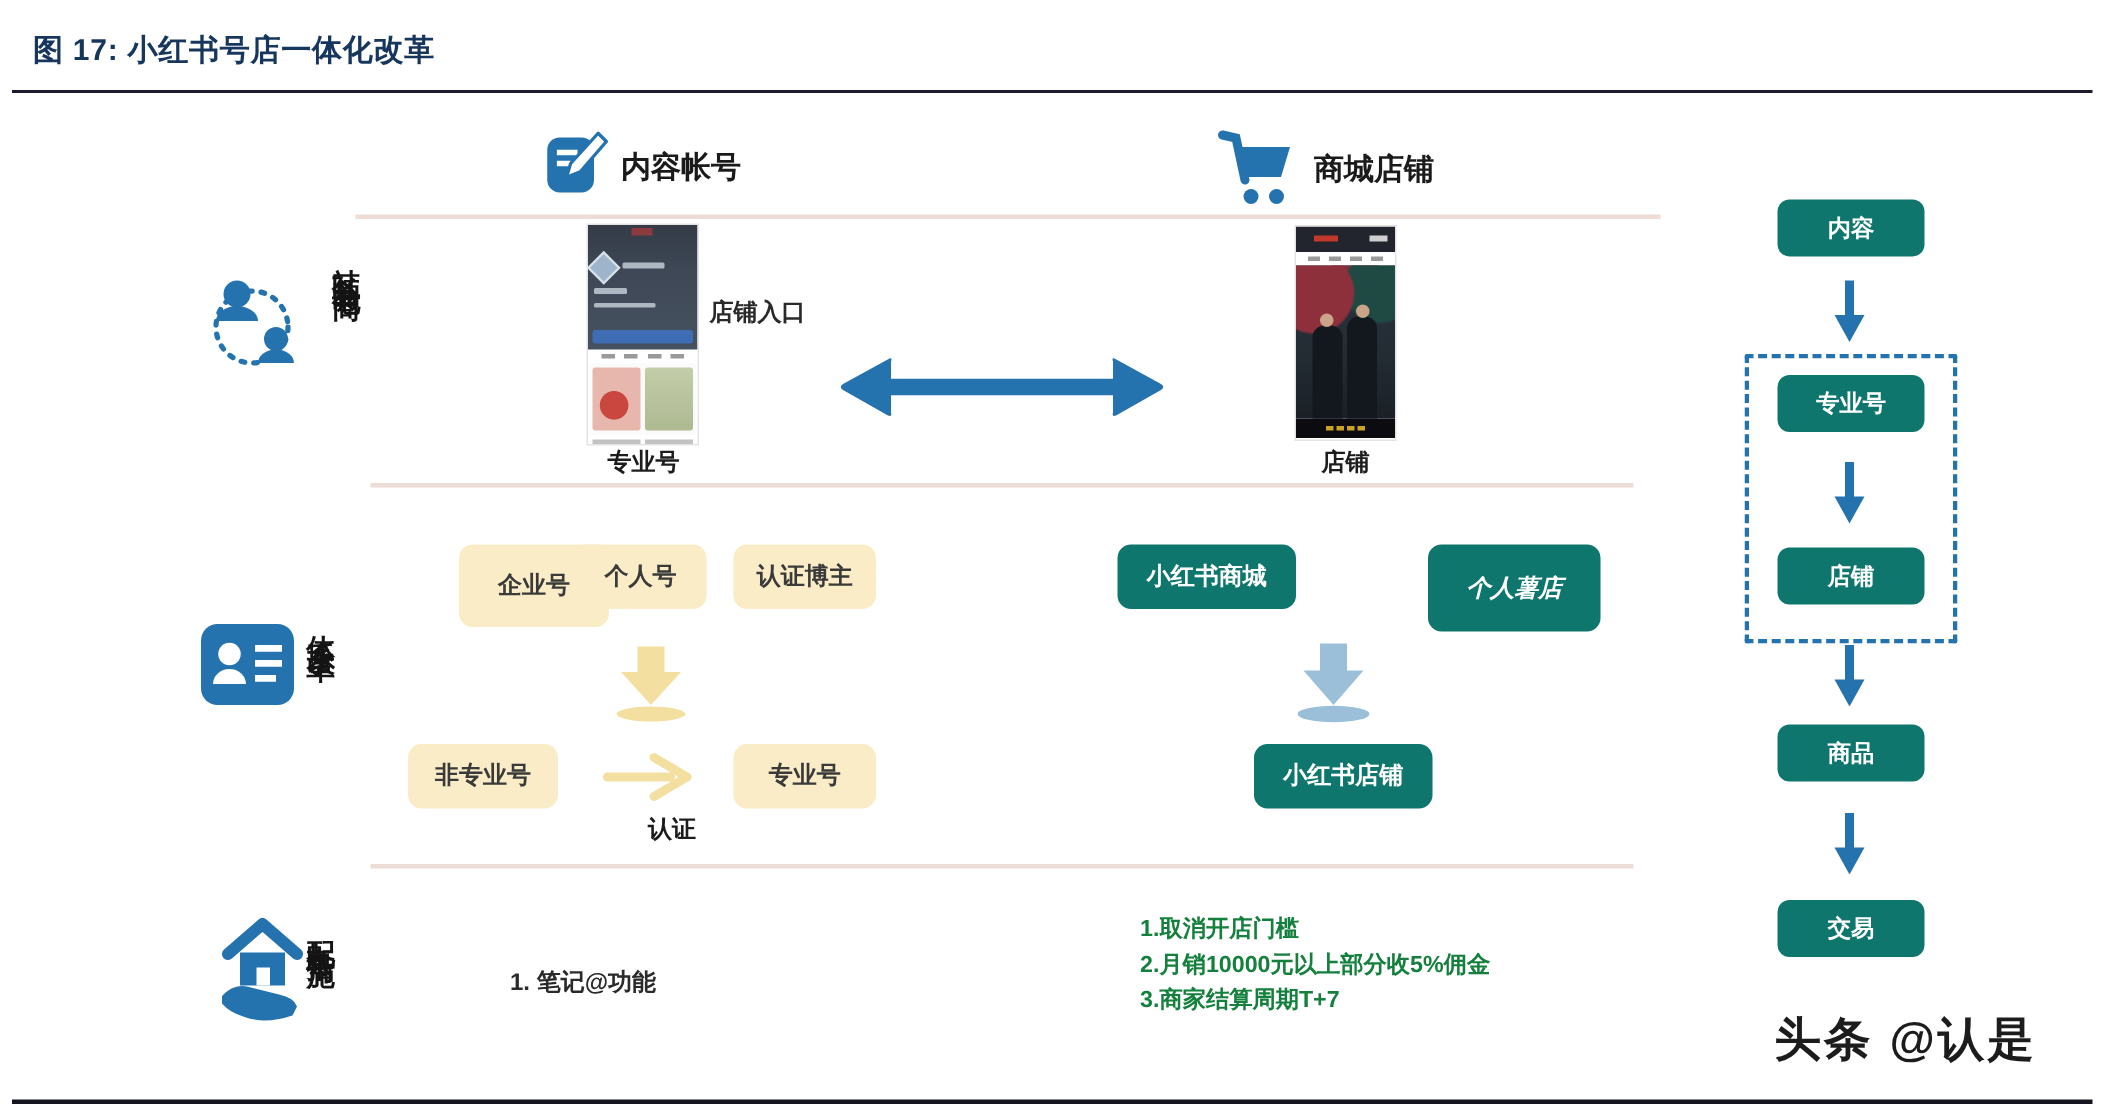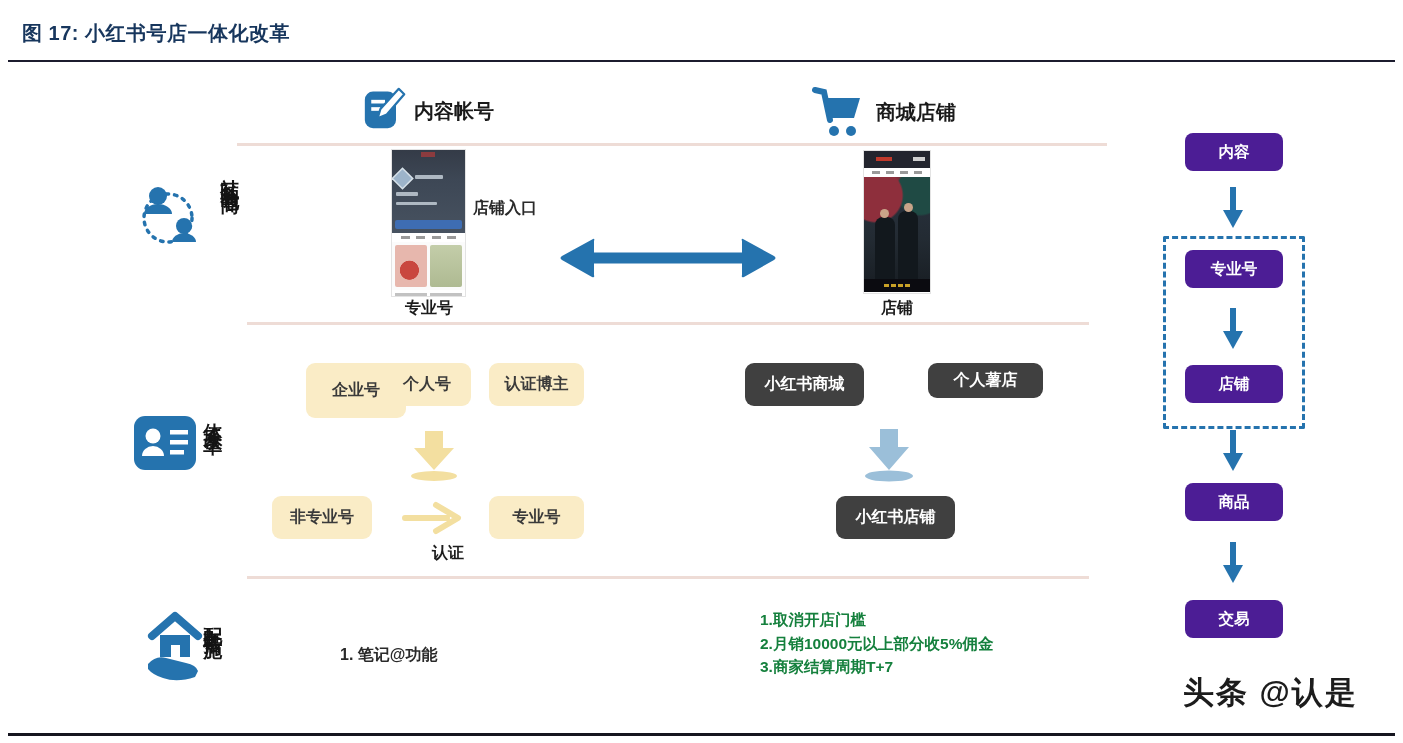--- a/index.html
+++ b/index.html
@@ -14,23 +14,23 @@
   .abs{position:absolute;}
 
   .hdr-label{position:absolute;font-size:20px;color:#1a1a1a;font-weight:600;}
   .side-label{position:absolute;writing-mode:vertical-rl;text-orientation:upright;font-size:19px;line-height:1.15;letter-spacing:4px;color:#141414;font-weight:600;}
 
   .cap{position:absolute;font-size:16px;color:#1c1c1c;font-weight:600;text-align:center;}
   .note-text{position:absolute;font-size:16px;color:#2a2a2a;}
 
   .ybox{position:absolute;background:#FAECC6;border-radius:9px;display:flex;align-items:center;justify-content:center;
         font-size:16px;font-weight:600;color:#3a3a3a;}
-  .bbox{position:absolute;background:#404040;border-radius:9px;display:flex;align-items:center;justify-content:center;
+  .bbox{position:absolute;background:#0f766e;border-radius:9px;display:flex;align-items:center;justify-content:center;
         font-size:16px;font-weight:600;color:#ffffff;}
-  .fbox{position:absolute;left:1185px;width:98px;height:38px;background:#4c1d95;border-radius:8px;display:flex;
+  .fbox{position:absolute;left:1185px;width:98px;height:38px;background:#0f766e;border-radius:8px;display:flex;
         align-items:center;justify-content:center;font-size:15.5px;font-weight:700;color:#fff;}
   .dash-frame{position:absolute;left:1163px;top:236px;width:136px;height:187px;border:3px dashed #2573AE;border-radius:2px;}
 
   .measure-list{position:absolute;left:760px;top:608px;font-size:15.5px;line-height:23.5px;color:#15803d;font-weight:600;}
 
   .watermark{position:absolute;left:1183px;top:672px;font-size:31px;font-weight:700;color:#1c1c1c;letter-spacing:2px;}
 
   
   .phone{position:absolute;overflow:hidden;background:#fff;box-shadow:0 0 0 1px #e3e3e3;}
   .pl-header{position:relative;height:57%;background:linear-gradient(180deg,#343b47 0%,#3d4755 35%,#475260 100%);}
@@ -201,21 +201,21 @@
   <div class="ybox" style="left:272px;top:496px;width:100px;height:43px;">非专业号</div>
   <div class="abs" style="left:400px;top:499px;">
     <svg width="68" height="38" viewBox="0 0 68 38">
       <path d="M5 19 h42 M36 6 l22 13 -22 13" stroke="#F3DFA0" stroke-width="6" fill="none" stroke-linecap="round" stroke-linejoin="round"></path>
     </svg>
   </div>
   <div class="ybox" style="left:489px;top:496px;width:95px;height:43px;">专业号</div>
   <div class="cap" style="left:404px;top:543px;width:60px;text-align:right;">认证</div>
 
   <div class="bbox" style="left:745px;top:363px;width:119px;height:43px;">小红书商城</div>
-  <div class="bbox" style="left:928px;top:363px;width:115px;height:35px;">个人薯店</div>
+  <div class="bbox" style="left:952px;top:363px;width:115px;height:58px;font-style:italic;">个人薯店</div>
   <div class="abs" style="left:857px;top:423px;">
     <svg width="64" height="60" viewBox="0 0 64 60">
       <ellipse cx="32" cy="53" rx="24" ry="5.5" fill="#9BBFD9"></ellipse>
       <path d="M23 6 h18 v18 h11 L32 47 12 24 h11 z" fill="#9BBFD9"></path>
     </svg>
   </div>
   <div class="bbox" style="left:836px;top:496px;width:119px;height:43px;">小红书店铺</div>
 
   <div class="abs" style="left:144px;top:608px;">
     <svg width="62" height="74" viewBox="0 0 62 74">

